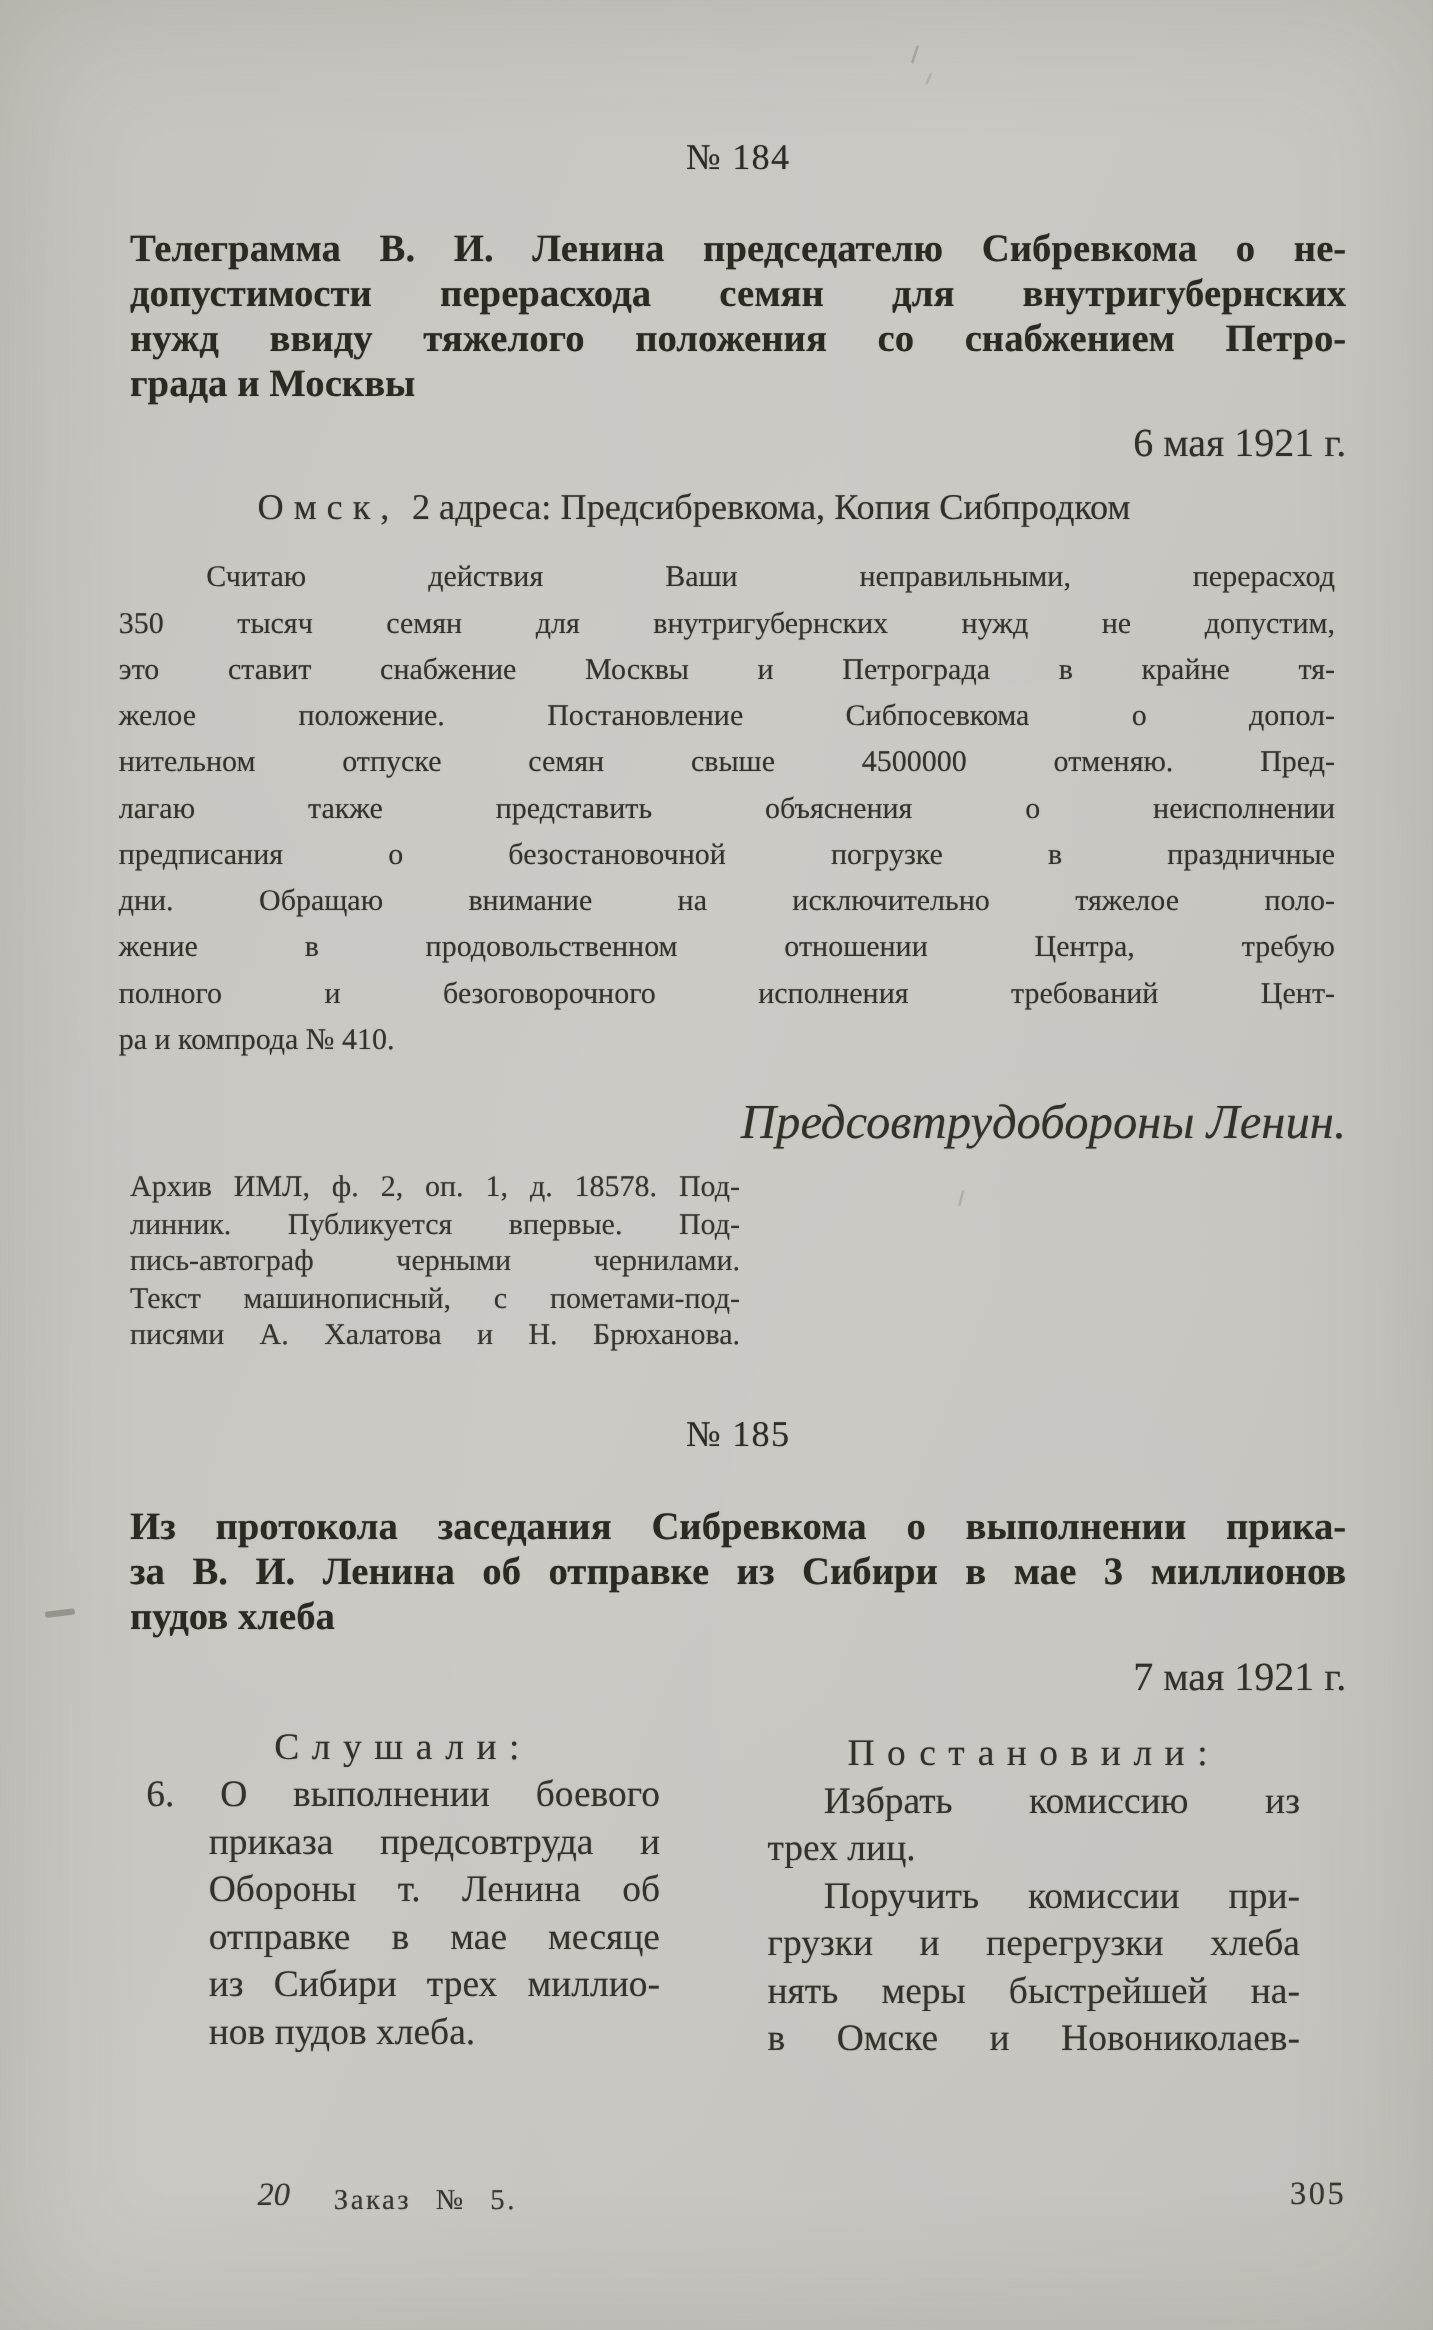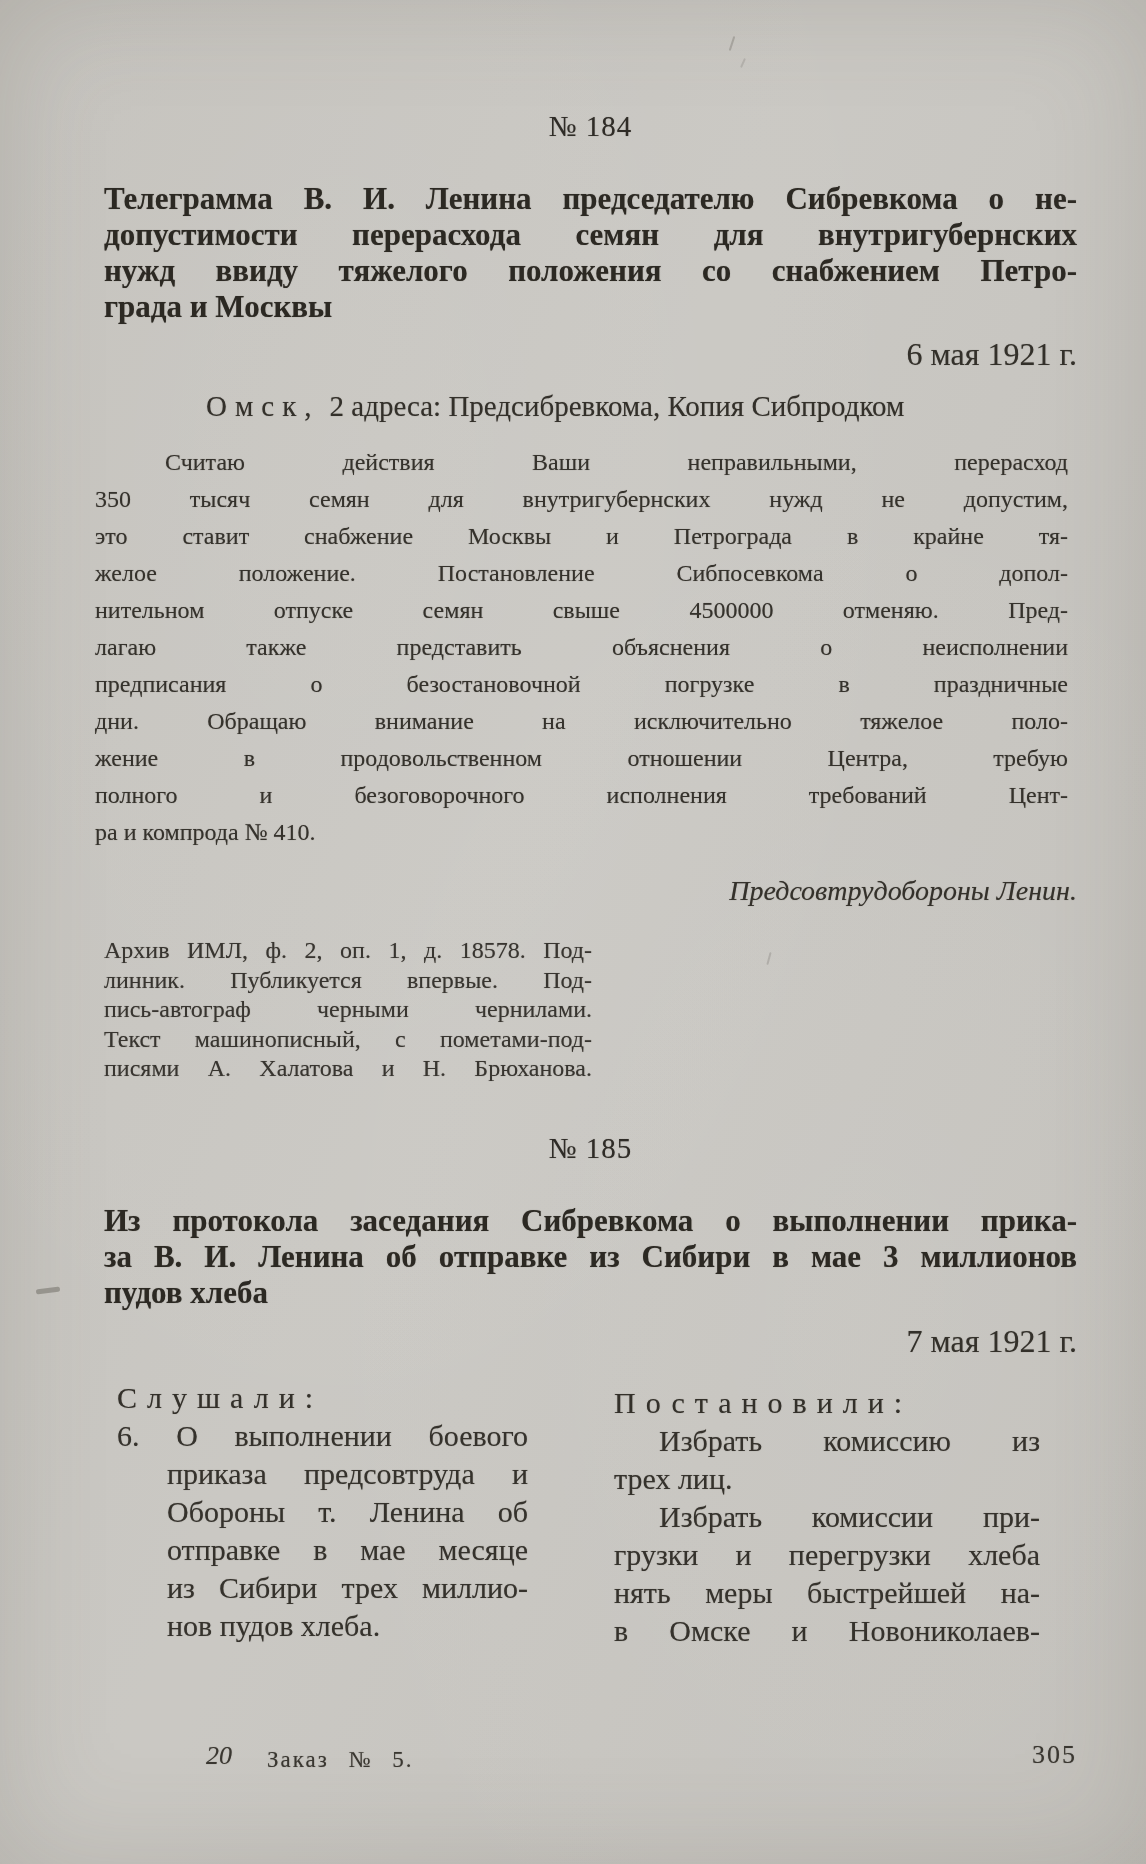--- a/index.html
+++ b/index.html
@@ -37,29 +37,29 @@
   .address-line{
     left:177px;font-size:29px;color:#33302a;white-space:nowrap;
   }
   .spaced-city{letter-spacing:8px;margin-right:10px;}
   .body-text{
     left:66px;width:973px;
     font-size:24px;line-height:37px;color:#35322c;
   }
   .signature-line{
     left:75px;width:973px;text-align:right;
-    font-size:28px;font-style:italic;color:#34312b;
+    font-size:39px;font-style:italic;color:#34312b;
   }
   .archive-note{
     left:75px;width:488px;
     font-size:24px;line-height:29.5px;color:#383530;
   }
   .column{font-size:30px;line-height:38px;color:#35322c;}
   .col-header{
-    letter-spacing:10px;white-space:nowrap;
+    text-align:center;letter-spacing:10px;white-space:nowrap;
     font-size:30px;line-height:38px;color:#33302a;
   }
   
   .jl > div{text-align:justify;text-align-last:justify;}
   .jl:not(.all-just) > div.last{text-align-last:left;}
   .ind70 > div.first{text-indent:70px;}
   .ind45 > div.first{text-indent:45px;}
   .hang > div{padding-left:50px;}
   .hang > div.first{padding-left:0;}
 
@@ -141,21 +141,21 @@
       </div>
   </div>
 
   <div class="abs column" style="left:585px;top:1384px;width:455px">
     <div class="col-header ink">Постановили:</div>
     <div class="jl ind45 ink">
         <div class="first">Избрать комиссию из</div>
         <div class="last">трех лиц.</div>
       </div>
     <div class="jl all-just ind45 ink">
-        <div class="first">Избрать комиссии при-</div>
+        <div class="first">Поручить комиссии при-</div>
         <div>грузки и перегрузки хлеба</div>
         <div>нять меры быстрейшей на-</div>
         <div class="last">в Омске и Новониколаев-</div>
       </div>
   </div>
 
   <div class="abs footer-item print-run ink">20</div>
   <div class="abs footer-item order-number ink">Заказ № 5.</div>
   <div class="abs footer-item page-number ink">305</div>
 

